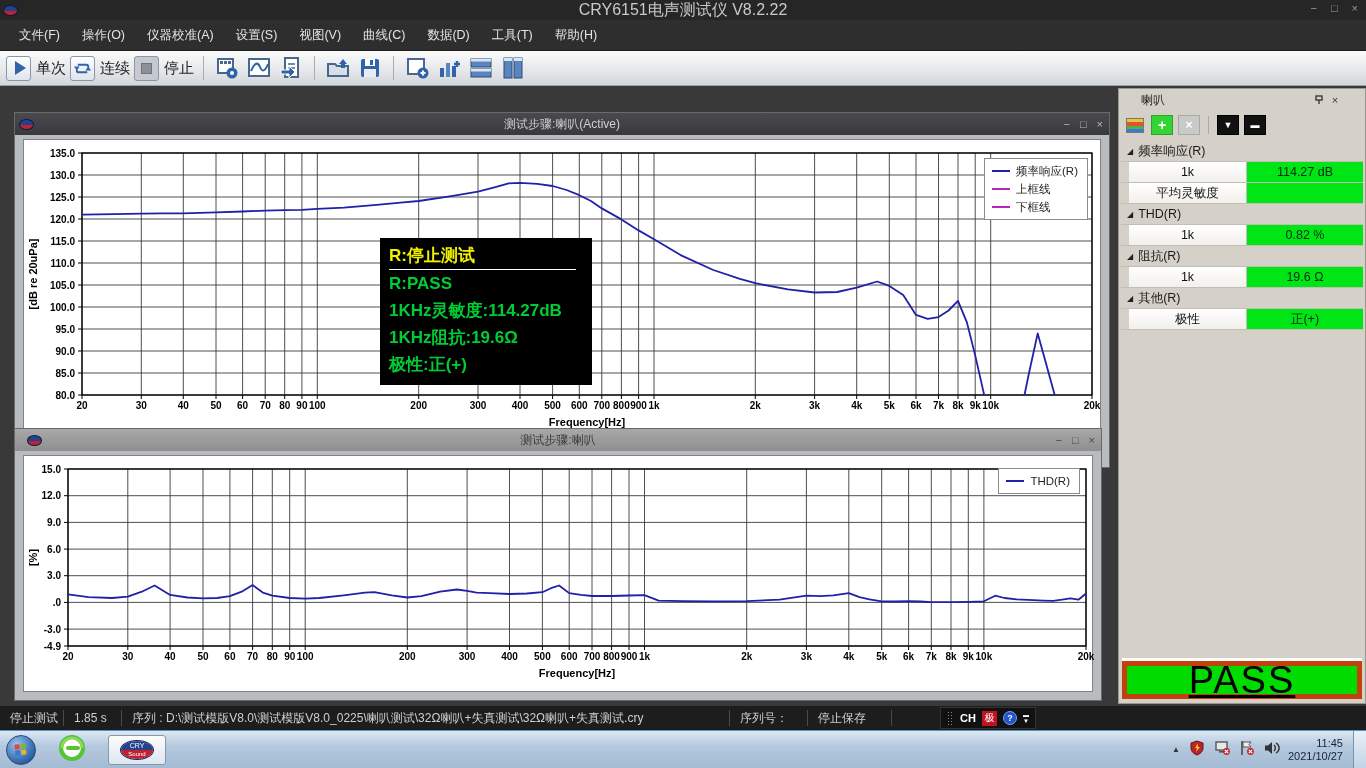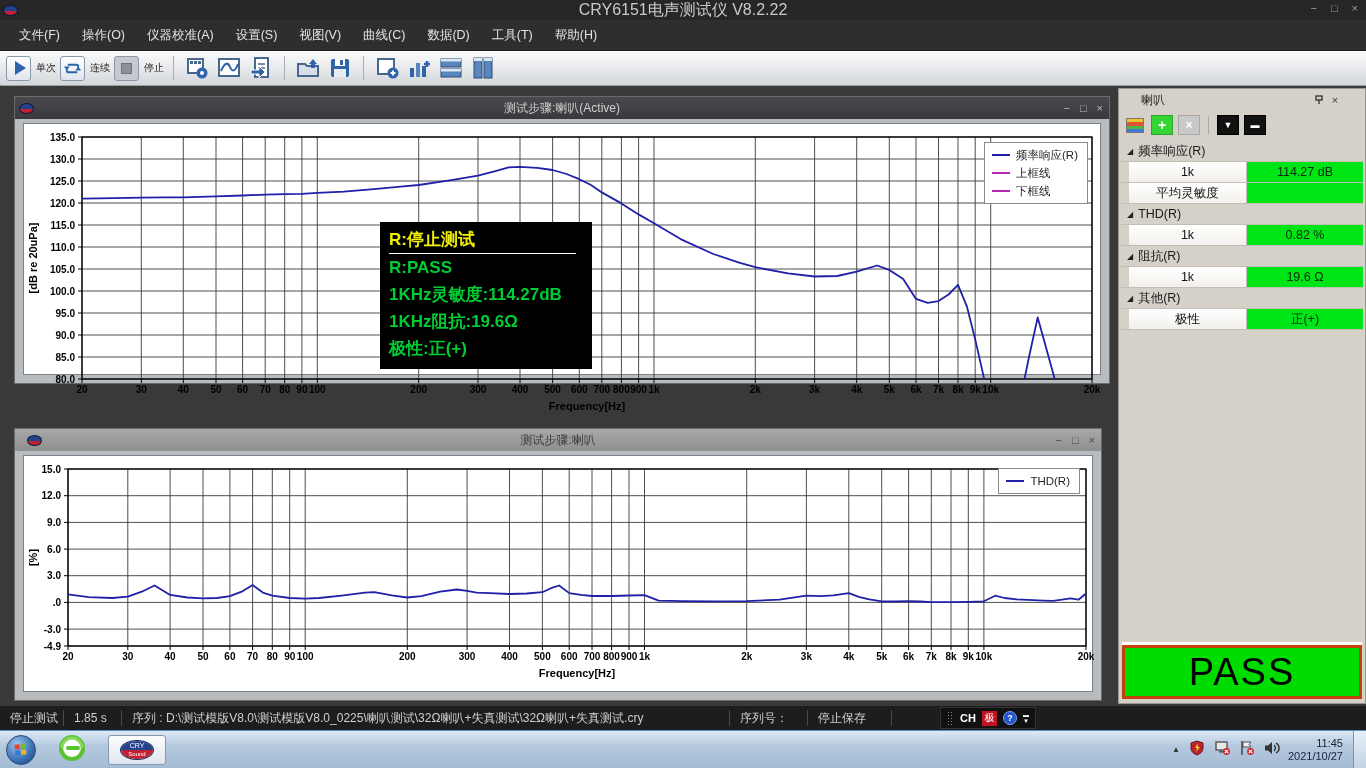--- a/index.html
+++ b/index.html
@@ -16,31 +16,31 @@
 
   
   .menubar { position:absolute; left:0; top:20px; width:100%; height:31px; background:#2e2e2e; display:flex; align-items:center; padding-left:8px; border-bottom:1px solid #1c1c1c; }
   .menu-item { color:#e4e4e4; font-size:12.5px; padding:5px 11px; cursor:default; }
 
   
   .toolbar { position:absolute; left:0; top:51px; width:100%; height:35px; background:linear-gradient(180deg,#fbfbfb,#e4e6e9 60%,#d3d6da); border-bottom:1px solid #9aa0a8; display:flex; align-items:center; padding-left:6px; gap:4px; }
   .tb { display:flex; align-items:center; gap:5px; background:transparent; border:none; font-family:inherit; cursor:default; }
   .tb-box { width:25px; height:25px; border:1px solid #8a97a8; border-radius:3px; background:linear-gradient(180deg,#ffffff,#dfe5ec); display:flex; align-items:center; justify-content:center; }
   .tb-box.disabled { background:#c6cad0; }
-  .tb-label { font-size:10px; color:#222; }
+  .tb-label { font-size:15px; color:#222; }
   .play-tri { width:0; height:0; border-left:11px solid #2f64a8; border-top:7px solid transparent; border-bottom:7px solid transparent; margin-left:3px; }
   .stop-sq { width:11px; height:11px; background:#8c9097; border:1px solid #6f747b; }
   .tb-sep { width:1px; height:24px; background:#a9aeb5; margin:0 5px; }
   .tb-ic { display:flex; align-items:center; justify-content:center; width:28px; height:27px; }
 
   
   .workspace { position:absolute; left:0; top:86px; width:1366px; height:620px; background:#393939; }
 
   .chart-window { position:absolute; border:1px solid #6a6a6a; background:#b9b9b9; }
-  .win1 { left:14px; top:10px; width:1096px; height:288px;text-decoration:underline; }
+  .win1 { left:14px; top:26px; width:1096px; height:356px;text-decoration:underline; }
   .win2 { left:14px; top:342px; width:1088px; height:273px; }
   .cw-titlebar { height:22px; display:flex; align-items:center; position:relative; }
   .win1 .cw-titlebar { background:linear-gradient(180deg,#4a4a4e,#39393d); }
   .win2 .cw-titlebar { background:linear-gradient(180deg,#a8a8a8,#8f8f8f);padding-left:8px; }
   .cw-title { position:absolute; left:0; right:0; text-align:center; font-size:12px; }
   .win1 .cw-title { color:#cfcfcf; }
   .win2 .cw-title { color:#3c3c3c; }
   .cw-icon { margin-left:4px; z-index:1; }
   .cw-controls { position:absolute; right:6px; display:flex; gap:10px; font-size:11px; }
   .win1 .cw-controls { color:#b9b9b9; }
@@ -74,21 +74,21 @@
   .btn-gray  { background:#c9c9c9; border:1px solid #a8a8a8; color:#fff; font-weight:700; font-size:12px; width:22px; height:20px; display:flex; align-items:center; justify-content:center; }
   .btn-black { background:#111; border:1px solid #000; color:#fff; font-size:9px; width:22px; height:20px; display:flex; align-items:center; justify-content:center; }
   .sp-tool-sep { width:1px; height:18px; background:#aaa; margin:0 3px; }
   .tree { position:absolute; left:2px; right:2px; top:52px; }
   .tree-group { height:21px; display:flex; align-items:center; gap:5px; padding-left:6px; border-bottom:1px solid #c2beb6; }
   .expander { font-size:8px; color:#222; }
   .group-label { font-size:12.5px; color:#1a1a1a; }
   .tree-row { height:21px; display:flex; border-bottom:1px solid #c2beb6; }
   .cell-name { width:118px; background:linear-gradient(180deg,#ffffff,#f2f0ec); border-right:1px solid #c2beb6; display:flex; align-items:center; justify-content:center; font-size:12.5px; color:#111; margin-left:8px; }
   .cell-value { flex:1; background:#00e515; display:flex; align-items:center; justify-content:center; font-size:12.5px; color:#0a2a0a; }
-  .pass-box { position:absolute; left:3px; right:3px; bottom:4px; height:54px; background:#00dc00; border:3px solid #c2410c; display:flex; align-items:center; justify-content:center; box-shadow:0 -3px 0 #fff; }
+  .pass-box { position:absolute; left:3px; right:3px; bottom:4px; height:38px; background:#00dc00; border:5px solid #c2410c; display:flex; align-items:center; justify-content:center; box-shadow:0 -3px 0 #fff;text-decoration:underline; }
   .pass-text { font-size:38px; color:#000; letter-spacing:2px; }
 
   
   .statusbar { position:absolute; left:0; top:706px; width:100%; height:24px; background:#1d1d1d; display:flex; align-items:center; color:#cfcfcf; font-size:12px; }
   .sb-seg { padding:0 10px; height:16px; display:flex; align-items:center; border-right:1px solid #4a4a4a; white-space:nowrap; overflow:hidden; }
   .sb-state { width:64px; }
   .sb-elapsed { width:58px; }
   .sb-seq { width:608px; }
   .sb-serial { width:78px; }
   .sb-save { width:84px; }

